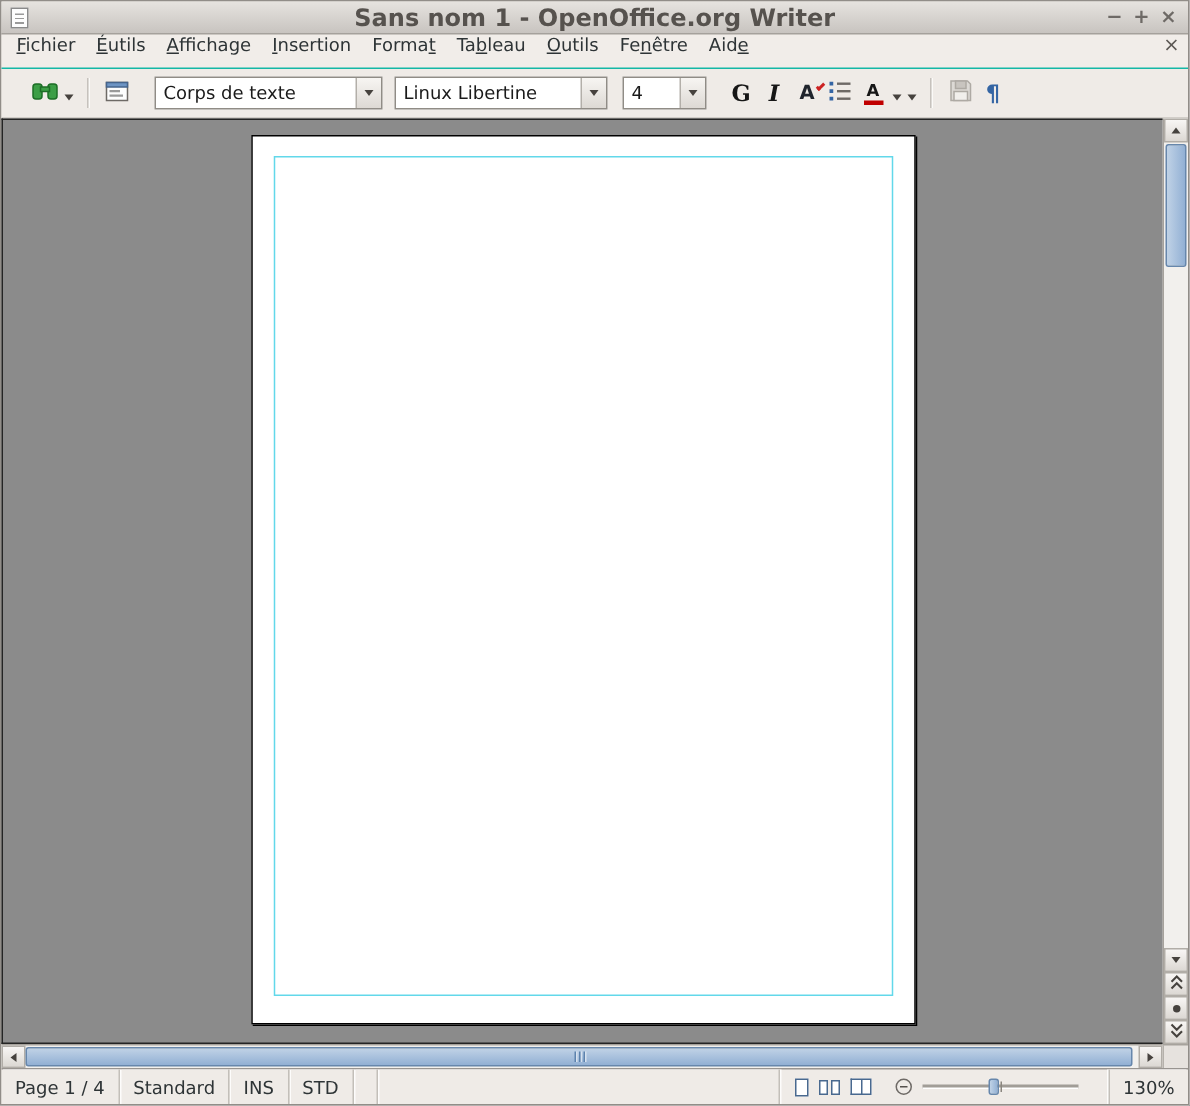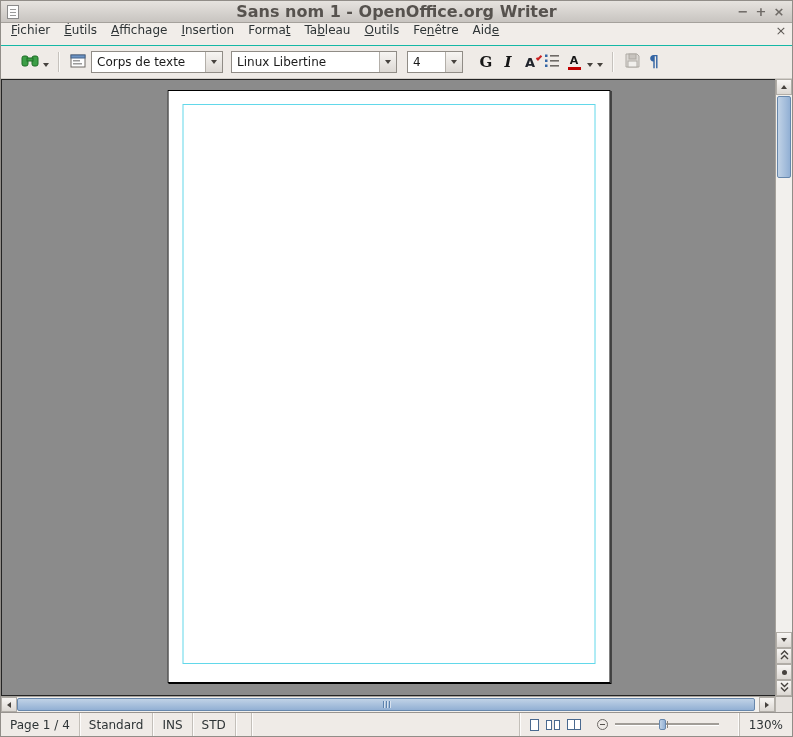--- a/index.html
+++ b/index.html
@@ -28,22 +28,22 @@
   .tsep{width:0;height:20px;border-left:1px solid #c6c2bd;border-right:1px solid #fbfaf8;margin:0 7px}
   .arr-down{width:0;height:0;border-left:3.5px solid transparent;border-right:3.5px solid transparent;border-top:4px solid #46423e}
   .arr-up{width:0;height:0;border-left:3.5px solid transparent;border-right:3.5px solid transparent;border-bottom:4px solid #46423e}
   .arr-left{width:0;height:0;border-top:3.5px solid transparent;border-bottom:3.5px solid transparent;border-right:4px solid #46423e}
   .arr-right{width:0;height:0;border-top:3.5px solid transparent;border-bottom:3.5px solid transparent;border-left:4px solid #46423e}
   .mini-arr{width:10px;height:24px;display:flex;align-items:flex-end;justify-content:center;padding-bottom:7px}
 
   .combo{height:22px;background:#fff;border:1px solid #908c86;display:flex;align-items:center}
   .combo-text{padding:0 5px;flex:1;white-space:nowrap;overflow:hidden;color:#1a1a1a}
   .combo-btn{width:17px;height:100%;background:linear-gradient(#f7f5f2,#ddd9d4);border-left:1px solid #b3afa9;display:flex;align-items:center;justify-content:center}
-  .combo.style{width:132px;margin:0 8px 0 2px}
-  .combo.font{width:166px;margin-right:10px}
+  .combo.style{width:152px;margin:0 8px 0 14px}
+  .combo.font{width:142px;margin-right:10px}
   .combo.size{width:56px;margin-right:12px}
 
   .bold-g{font-family:"DejaVu Serif","Liberation Serif",serif;font-weight:700;font-size:15px;color:#161616}
   .italic-i{font-family:"DejaVu Serif","Liberation Serif",serif;font-style:italic;font-weight:700;font-size:15px;color:#161616}
   .spell{position:relative;font-weight:700;font-size:13px;color:#20242c}
   .spell-mark{position:absolute;top:1px;right:-7px;width:6px;height:3px;border-left:2px solid #cc2222;border-bottom:2px solid #cc2222;transform:rotate(-45deg)}
   .fontcolor{display:flex;flex-direction:column;align-items:center;line-height:1}
   .fontcolor .letter{font-weight:700;font-size:11px;color:#161616}
   .fontcolor .bar{width:13px;height:3px;background:#c00000;margin-top:1px}
   .pilcrow{font-weight:700;font-size:15px;color:#3465a4}

